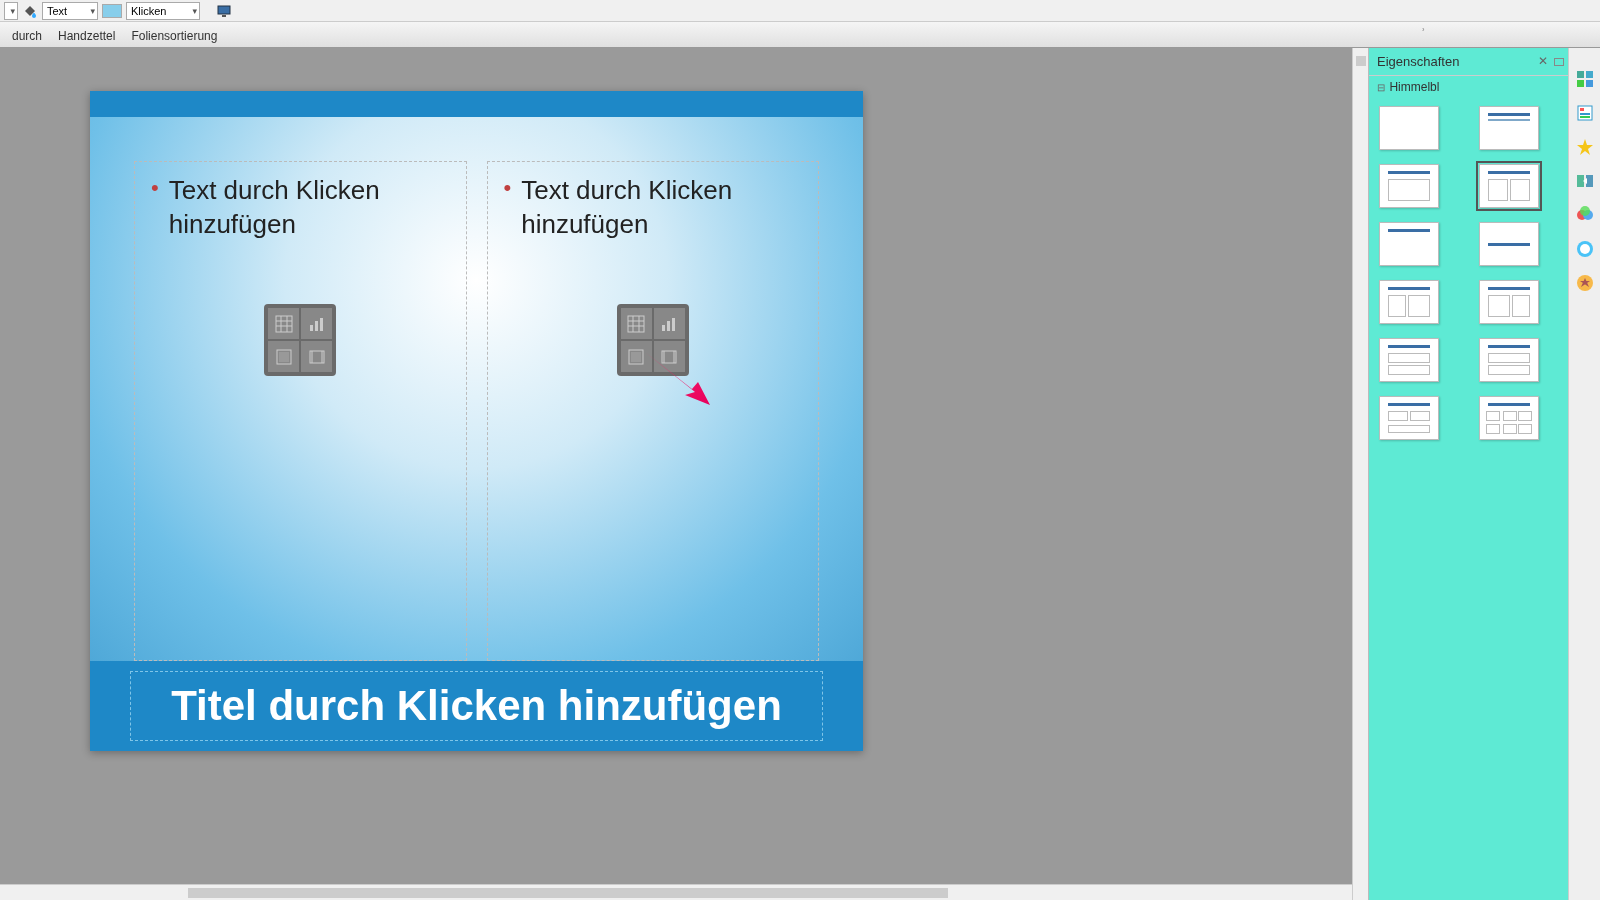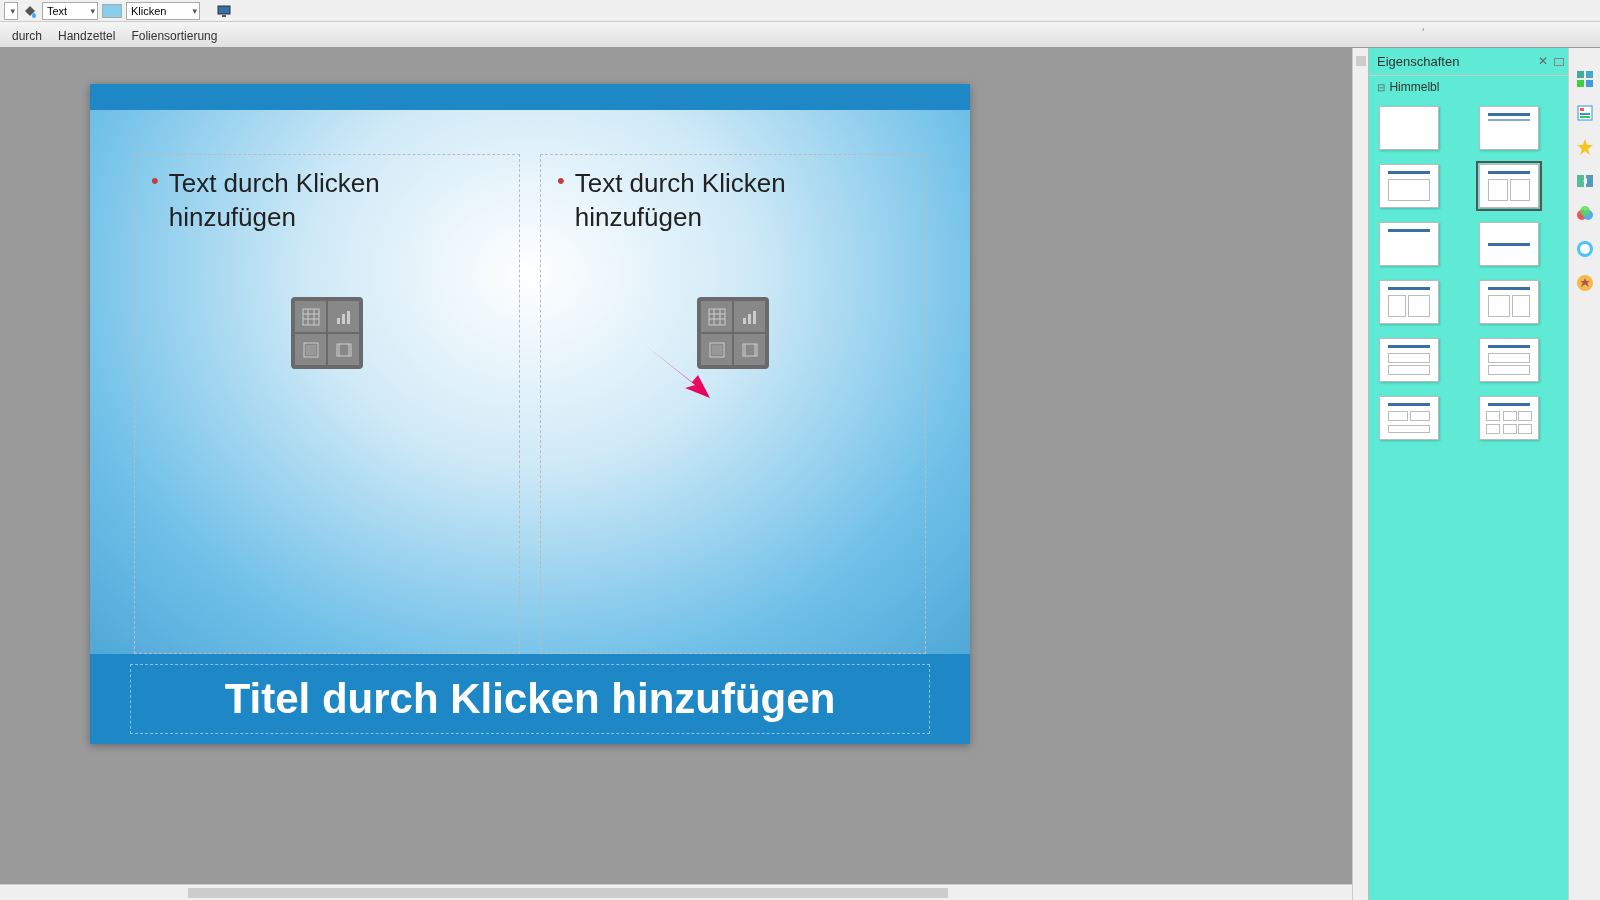--- a/index.html
+++ b/index.html
@@ -7,21 +7,21 @@
 .toolbar{height:22px;background:#f0f0f0;display:flex;align-items:center;gap:4px;padding:0 4px;border-bottom:1px solid #ccc}
 .tb-sel{height:18px;font-size:11px;border:1px solid #aaa;background:#fff;padding:0 14px 0 4px;display:flex;align-items:center;position:relative}
 .tb-sel::after{content:"▾";position:absolute;right:2px;font-size:9px;color:#555}
 .tb-swatch{width:20px;height:14px;background:#87ceeb;border:1px solid #aaa}
 .tb-icon{width:16px;height:16px}
 .stray{position:absolute;top:19px;right:175px;font-size:10px;color:#888}
 .viewbar{height:26px;background:linear-gradient(#f5f5f5,#e0e0e0);display:flex;align-items:flex-end;padding:0 4px;border-bottom:1px solid #999}
 .viewbar span{font-size:12px;color:#333;padding:4px 8px}
 .main{flex:1;display:flex;position:relative;min-height:0}
 .canvas-area{flex:1;background:#9a9a9a;position:relative;overflow:hidden}
-.slide{position:absolute;left:90px;top:36px;width:880px;height:660px;background:#0ea5e9;box-shadow:0 2px 8px rgba(0,0,0,.3)}
+.slide{position:absolute;left:90px;top:43px;width:773px;height:660px;background:#0ea5e9;box-shadow:0 2px 8px rgba(0,0,0,.3)}
 .slide-top{height:26px;background:#1e88c7}
 .slide-body{height:544px;background:radial-gradient(ellipse at 50% 30%,#ffffff 0%,#d0eaf7 35%,#6fc0e8 75%,#4fa8d8 100%);position:relative;padding:44px 44px 0 44px;display:flex;gap:20px}
 .content-box{flex:1;border:1px dashed #bbb;padding:12px 16px;position:relative}
 .bullet{display:flex;gap:10px;align-items:flex-start}
 .bullet::before{content:"•";color:#c04040;font-size:22px;line-height:28px}
 .bullet-text{font-size:26px;color:#222;line-height:1.3}
 .content-icons{position:absolute;top:142px;left:50%;transform:translateX(-50%);width:72px;height:72px;background:#6a6a6a;border-radius:4px;display:grid;grid-template:1fr 1fr/1fr 1fr;gap:2px;padding:4px}
 .ci{background:#888;display:flex;align-items:center;justify-content:center;font-size:18px;color:#ddd}
 .arrow{position:absolute;top:230px;left:550px;pointer-events:none}
 .slide-title{height:90px;background:#1e88c7;display:flex;align-items:center;justify-content:center;margin:0}

